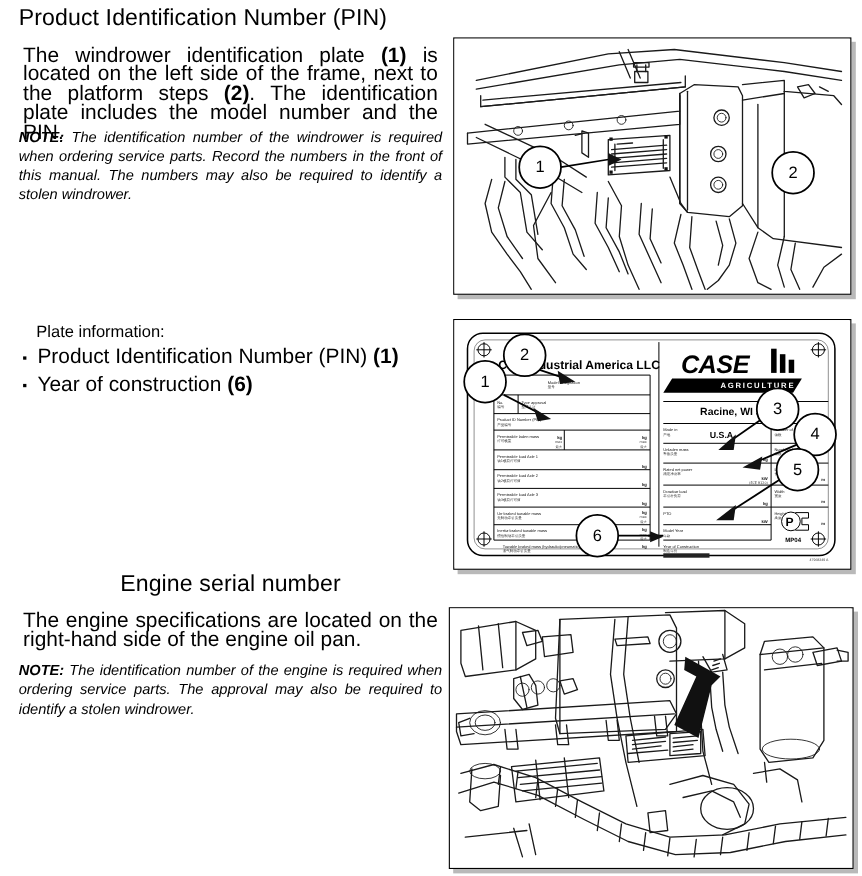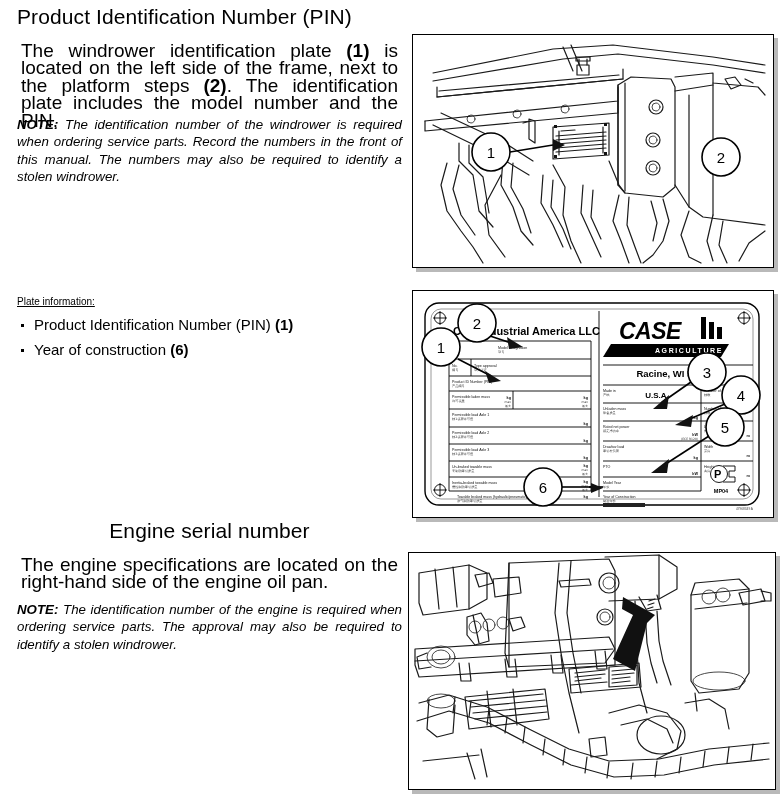--- a/index.html
+++ b/index.html
@@ -50,34 +50,33 @@
     text-align: justify;
     margin: 0;
     padding: 0;
   }
   .note .note-label {
     font-weight: bold;
     font-style: italic;
   }
 
   .list-intro {
-    font-size: 10px;
+    font-size: 15px;
     line-height: 17.4px;
-    margin: 0 0 6px 0;
-    text-decoration: underline;
+    margin: 0 0 6px 16px;
   }
 
   ul.plate-list {
     list-style: none;
     margin: 0;
     padding: 0;
   }
   ul.plate-list li {
     position: relative;
-    font-size: 15px;
+    font-size: 19px;
     line-height: 17px;
     padding-left: 17px;
     margin-bottom: 8px;
   }
   ul.plate-list li::before {
     content: "";
     position: absolute;
     left: 4px;
     top: 8px;
     width: 3px;

